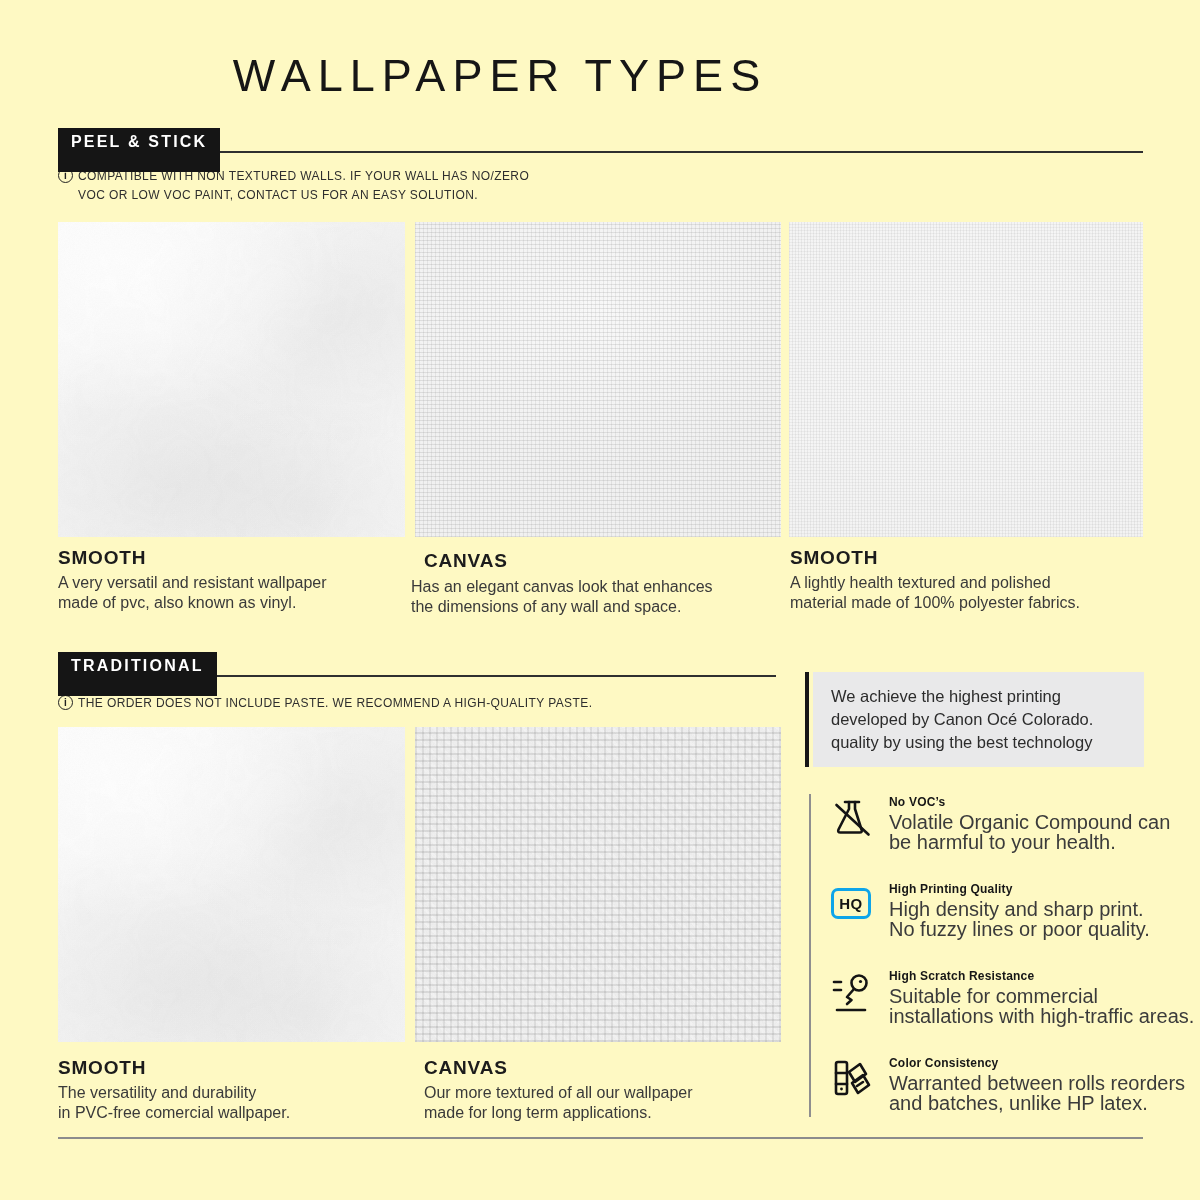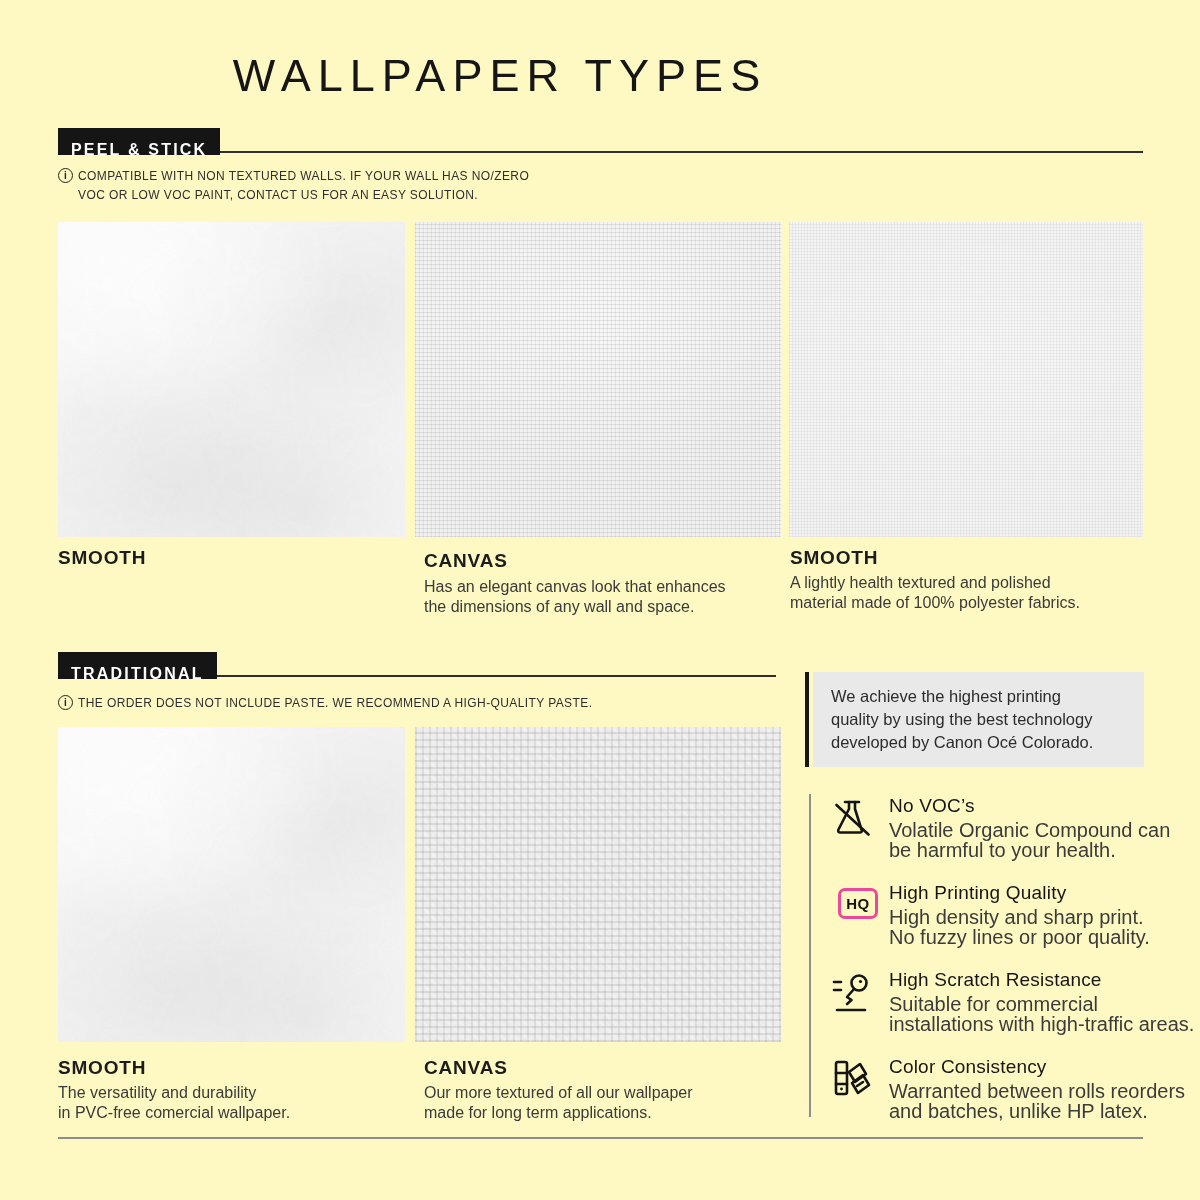--- a/index.html
+++ b/index.html
@@ -10,22 +10,22 @@
   }
 
   
   .page-title {
     position:absolute; top:50px; left:0; width:1000px; text-align:center;
     font-size:45px; font-weight:500; letter-spacing:7px; color:#161616;
   }
 
   
   .badge {
-    position:absolute; height:27px; line-height:27px; background:#151515; color:#ffffff;
-    font-size:16px; font-weight:bold; letter-spacing:2.2px; padding:8px 13px; z-index:2;
+    position:absolute; height:44px; line-height:27px; background:#151515; color:#ffffff;
+    font-size:16px; font-weight:bold; letter-spacing:2.2px; padding:0 13px; z-index:2;
   }
   .rule-dark { position:absolute; height:2px; background:#2f2f2f; }
   .rule-gray { position:absolute; height:2px; background:#8c8c8c; }
 
   
   .note { position:absolute; display:flex; align-items:flex-start; }
   .note-icon {
     width:15px; height:15px; border:1.5px solid #222; border-radius:50%;
     display:inline-flex; align-items:center; justify-content:center;
     font-size:10px; font-weight:bold; color:#222; margin-top:1px; flex:0 0 auto;
@@ -78,27 +78,27 @@
   .quote-box {
     position:absolute; left:813px; top:672px; width:331px; height:95px; background:#e9e9ea;
     padding:13px 0 16px 18px; font-size:16.5px; color:#2c2c2c; line-height:23px;
   }
   .quote-box div { white-space:nowrap; }
   .panel-vline { position:absolute; left:809px; top:794px; width:2px; height:323px; background:#8f8f8f; }
 
   .feature { position:absolute; left:830px; width:315px; }
   .feature-icon { position:absolute; left:0; top:1px; width:44px; height:44px; }
   .feature-body { position:absolute; left:59px; top:0; width:260px; }
-  .feature-title { font-size:19px; font-weight:normal; color:#161616; letter-spacing:0.2px; }
+  .feature-title { font-size:12px; font-weight:bold; color:#161616; letter-spacing:0.2px; }
   .feature-desc { font-size:20px; color:#3b3b3b; line-height:20px; margin-top:3px; }
   .feature-desc div { white-space:nowrap; }
 
   .hq-box {
-    position:absolute; left:8px; top:6px; width:40px; height:31px;
-    border:3px solid #ec4899; border-radius:7px;
+    position:absolute; left:1px; top:6px; width:40px; height:31px;
+    border:3px solid #0ea5e9; border-radius:7px;
     display:flex; align-items:center; justify-content:center;
     font-size:15px; font-weight:bold; letter-spacing:0.5px; color:#141414;
   }
 
   svg.icon-stroke { stroke:#141414; fill:none; stroke-width:2.6; stroke-linecap:round; stroke-linejoin:round; }
   .defs-holder { position:absolute; width:0; height:0; overflow:hidden; }
 </style>
 </head>
 <body>
 
@@ -146,25 +146,29 @@
   </div>
   <div class="swatch tex-fabric" style="left:789px; top:222px; width:354px; height:315px;">
     <svg class="grain" style="opacity:0.07;">
         <rect width="100%" height="100%" filter="url(#grain)"></rect>
       </svg>
   </div>
 
   <div class="swatch-caption" style="left:58px; top:547px;">
     <div class="swatch-title">SMOOTH</div>
   </div>
+  <div class="swatch-desc" style="left:58px; top:573px;">
+    <div>A very versatil and resistant wallpaper</div>
+    <div>made of pvc, also known as vinyl.</div>
+  </div>
 
   <div class="swatch-caption" style="left:424px; top:550px;">
     <div class="swatch-title">CANVAS</div>
   </div>
-  <div class="swatch-desc" style="left:424px; top:577px;">
+  <div class="swatch-desc" style="left:411px; top:577px;">
     <div>Has an elegant canvas look that enhances</div>
     <div>the dimensions of any wall and space.</div>
   </div>
 
   <div class="swatch-caption" style="left:790px; top:547px;">
     <div class="swatch-title">SMOOTH</div>
   </div>
   <div class="swatch-desc" style="left:790px; top:573px;">
     <div>A lightly health textured and polished</div>
     <div>material made of 100% polyester fabrics.</div>
@@ -206,22 +210,22 @@
     <div class="swatch-title">CANVAS</div>
   </div>
   <div class="swatch-desc" style="left:424px; top:1083px;">
     <div>Our more textured of all our wallpaper</div>
     <div>made for long term applications.</div>
   </div>
 
   <div class="quote-bar"></div>
   <div class="quote-box">
     <div>We achieve the highest printing</div>
+    <div>developed by Canon Océ Colorado.</div>
     <div>quality by using the best technology</div>
-    <div>developed by Canon Océ Colorado.</div>
   </div>
   <div class="panel-vline"></div>
 
   <div class="feature" style="top:795px;">
     <svg class="feature-icon icon-stroke" viewBox="0 0 44 44">
       <path d="M15 6 H29"></path>
       <path d="M19 6 v7 L8.5 33.5 q-1.2 3 2 3 h19 q3.2 0 2-3 L25 13 V6"></path>
       <path d="M6.5 9 L38.5 38.5"></path>
     </svg>
     <div class="feature-body">

